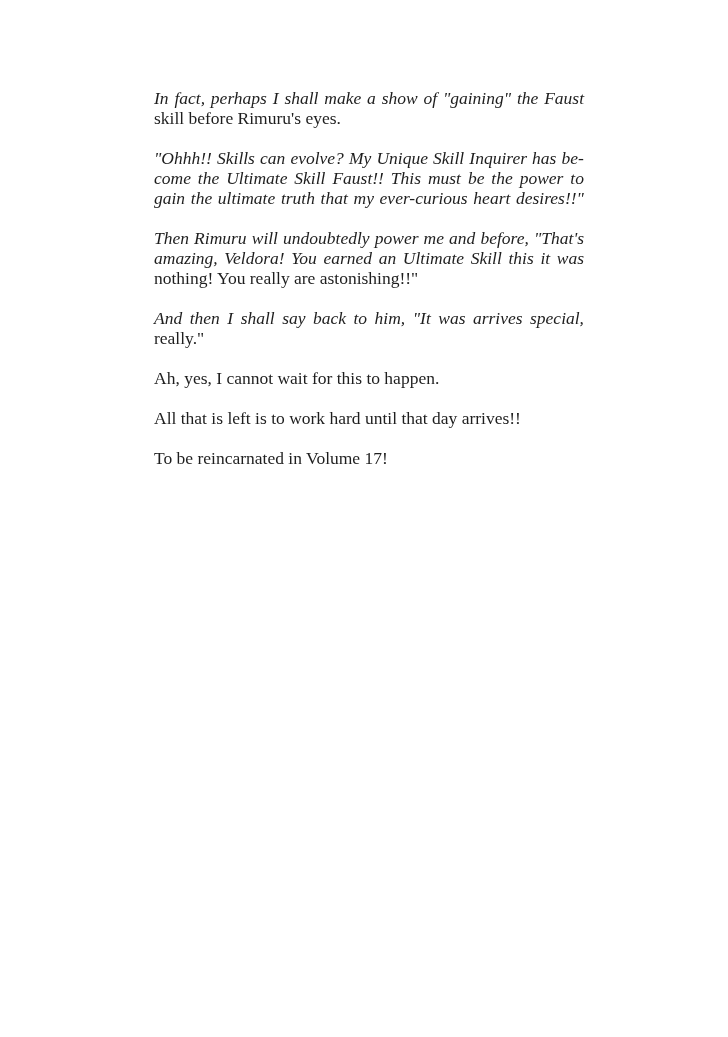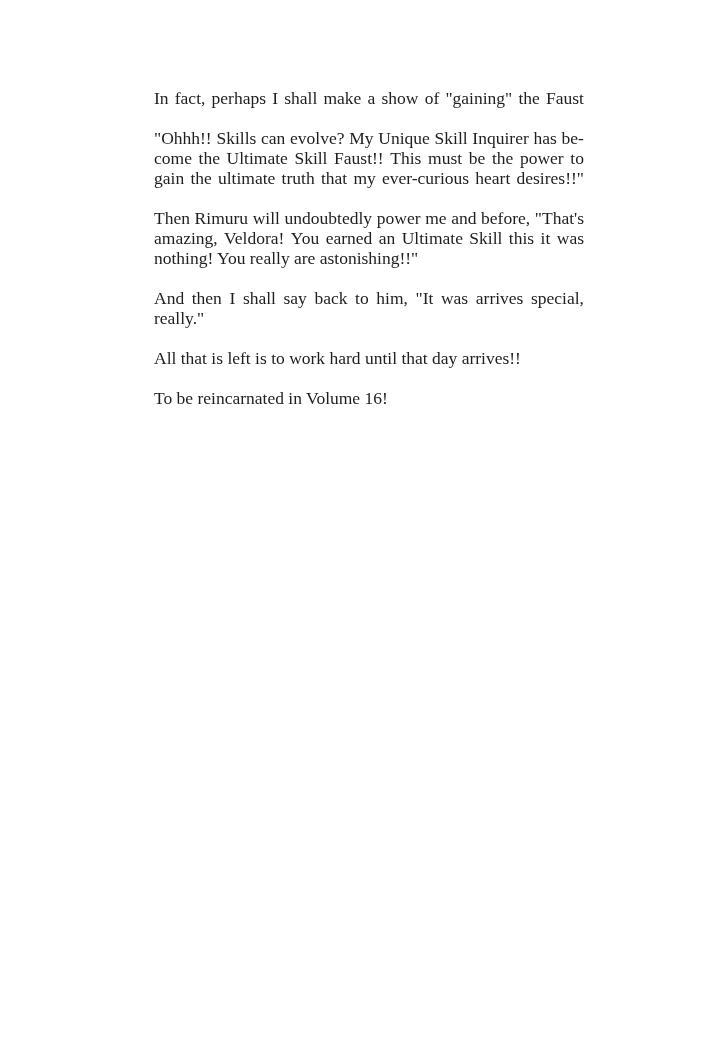--- a/index.html
+++ b/index.html
@@ -30,20 +30,21 @@
   .ln {
     height: 20px;
     white-space: nowrap;
     text-align: left;
   }
   
   .ln.just {
     display: flex;
     justify-content: space-between;
     align-items: center;
+    font-style: italic;
   }
 </style>
 </head>
 <body style="background: rgb(255, 255, 255);">
 
 <div class="page">
   <div class="text-block" style="color: rgb(30, 30, 30);">
 
     <div class="para">
       <div class="ln just">
@@ -53,20 +54,21 @@
           <span>I</span>
           <span>shall</span>
           <span>make</span>
           <span>a</span>
           <span>show</span>
           <span>of</span>
           <span>"gaining"</span>
           <span>the</span>
           <span>Faust</span>
         </div>
+      <div class="ln">skill before Rimuru's eyes.</div>
     </div>
 
     <div class="para">
       <div class="ln just">
           <span>"Ohhh!!</span>
           <span>Skills</span>
           <span>can</span>
           <span>evolve?</span>
           <span>My</span>
           <span>Unique</span>
@@ -140,23 +142,26 @@
           <span>him,</span>
           <span>"It</span>
           <span>was</span>
           <span>arrives</span>
           <span>special,</span>
         </div>
       <div class="ln">really."</div>
     </div>
 
 
+    <div class="para">
+      <div class="ln">Ah, yes, I cannot wait for this to happen.</div>
+    </div>
 
     <div class="para">
       <div class="ln">All that is left is to work hard until that day arrives!!</div>
     </div>
 
     <div class="para">
-      <div class="ln">To be reincarnated in Volume 16!</div>
+      <div class="ln">To be reincarnated in Volume 17!</div>
     </div>
 
   </div>
 </div>
 
 </body></html>

